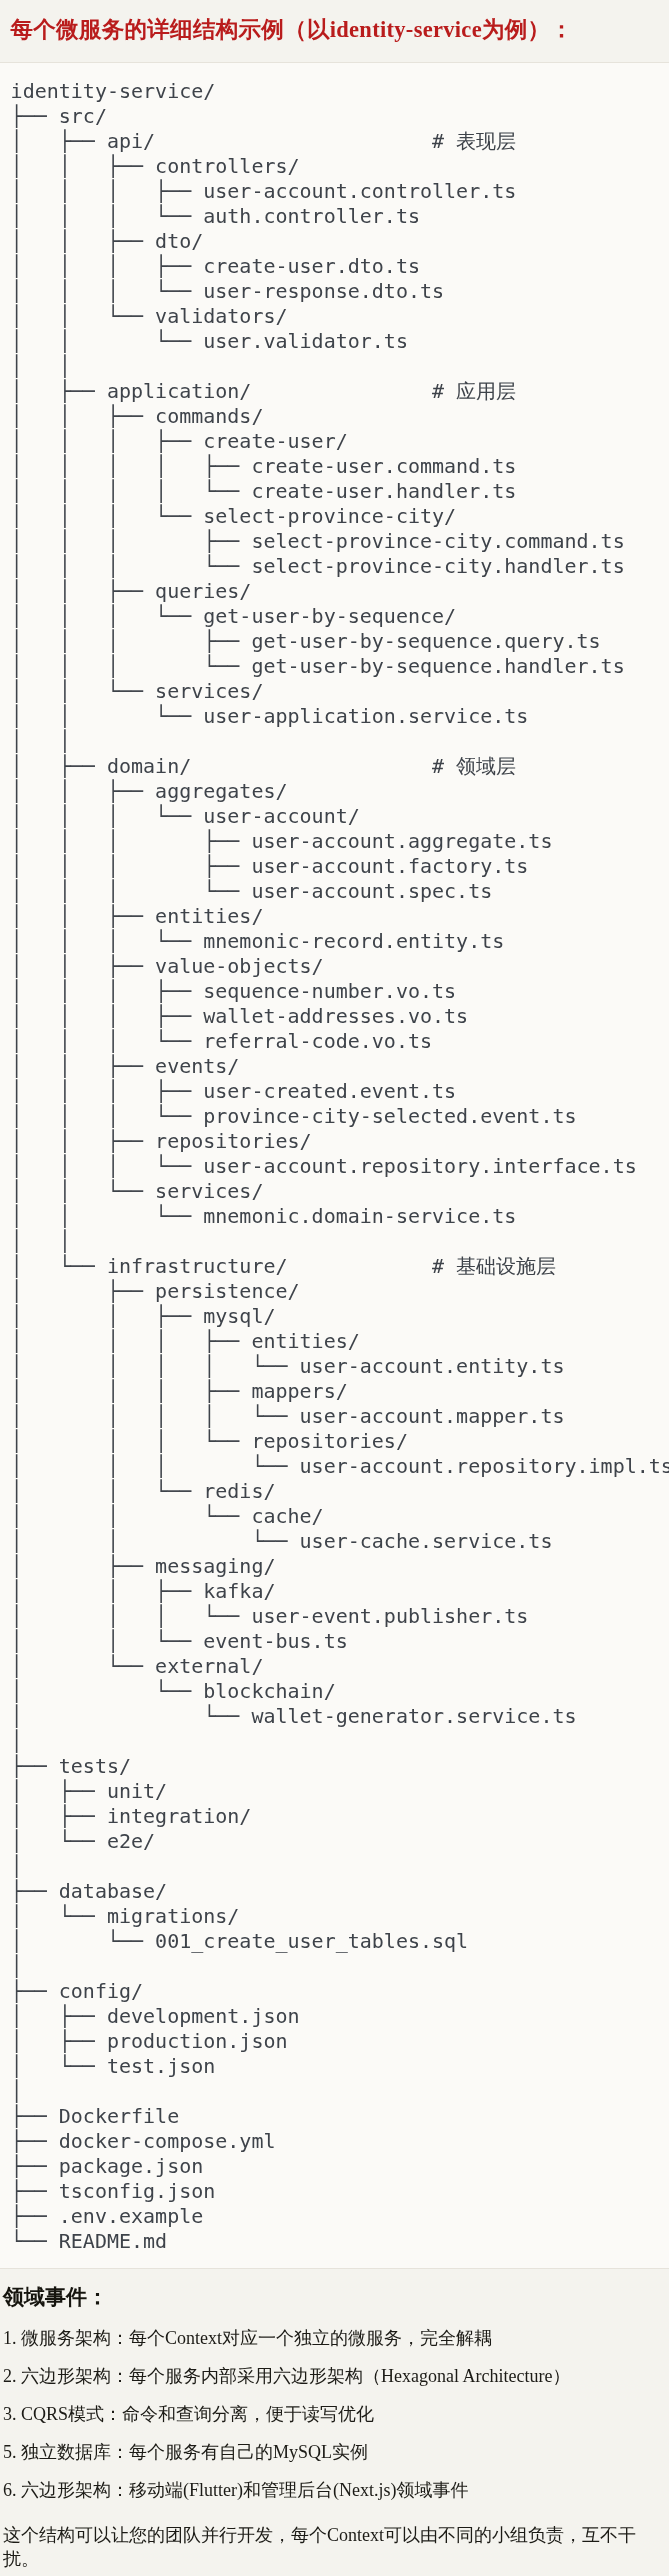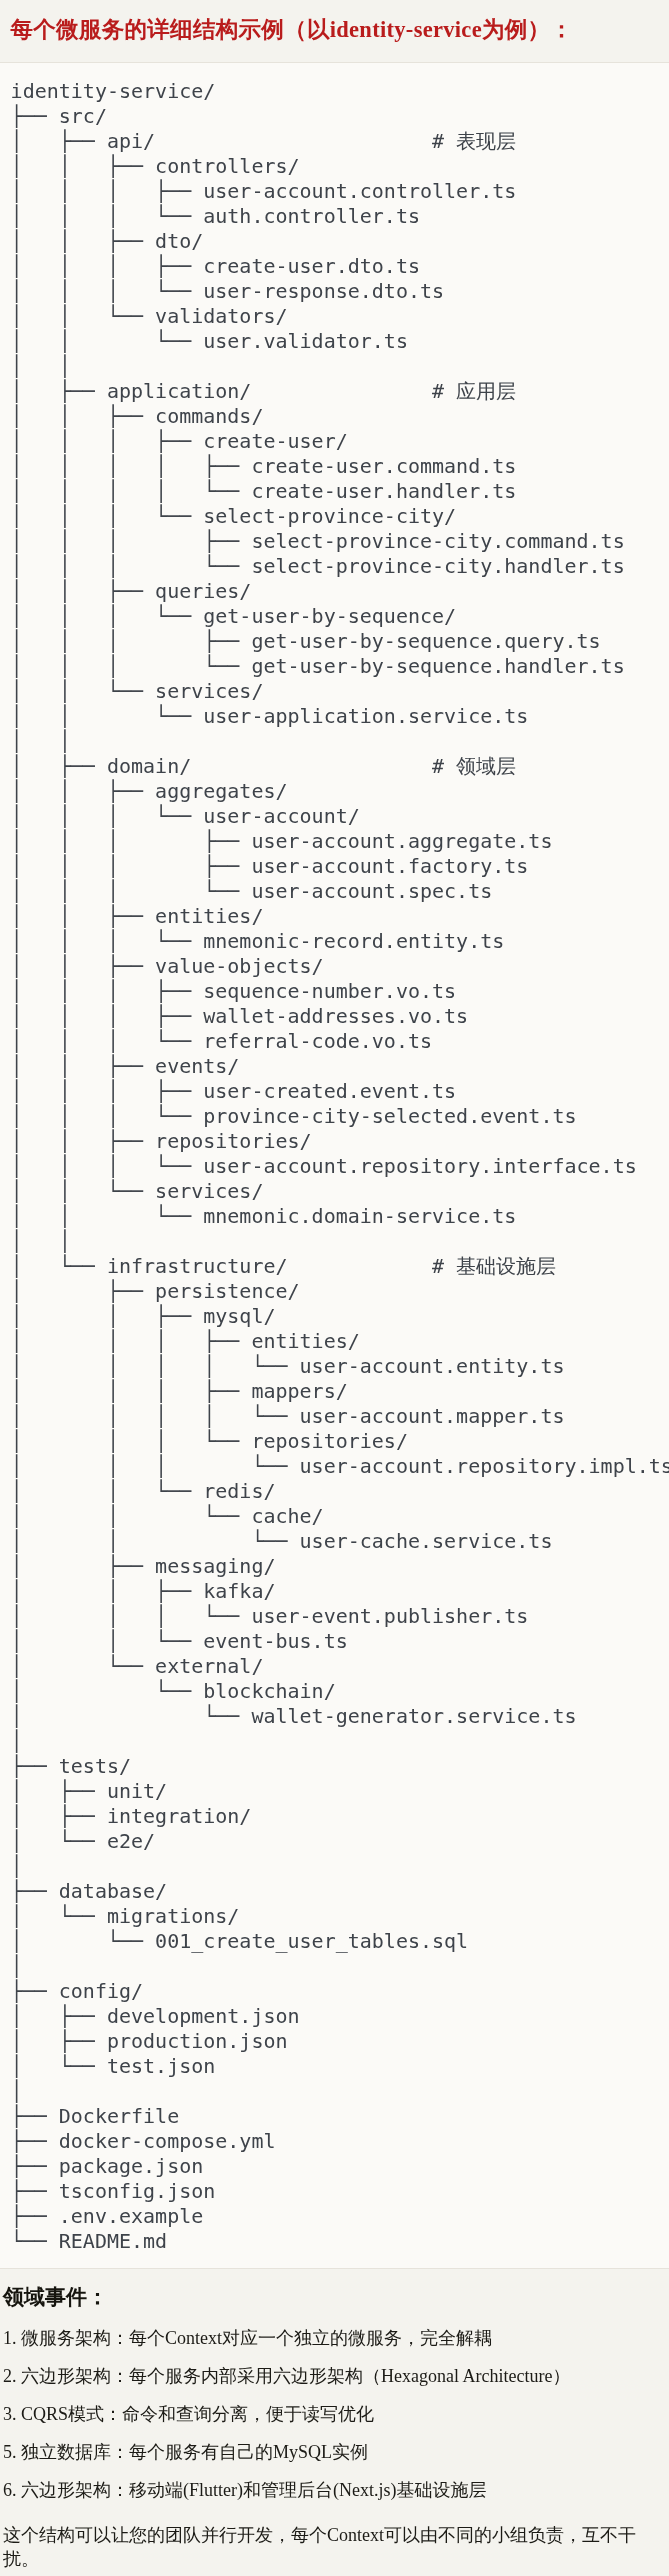--- a/index.html
+++ b/index.html
@@ -178,21 +178,21 @@
         <div class="note-item">
           <span class="note-num">3.</span><span class="note-label">CQRS模式</span><span class="note-text">：命令和查询分离，便于读写优化</span>
         </div>
 
 
         <div class="note-item">
           <span class="note-num">5.</span><span class="note-label">独立数据库</span><span class="note-text">：每个服务有自己的MySQL实例</span>
         </div>
 
         <div class="note-item">
-          <span class="note-num">6.</span><span class="note-label">六边形架构</span><span class="note-text">：移动端(Flutter)和管理后台(Next.js)基础设施层</span>
+          <span class="note-num">6.</span><span class="note-label">六边形架构</span><span class="note-text">：移动端(Flutter)和管理后台(Next.js)领域事件</span>
         </div>
       </div>
 
     <div class="note-footer">这个结构可以让您的团队并行开发，每个Context可以由不同的小组负责，互不干扰。</div>
   </div>
 
 </div>
 
 
 </body></html>

